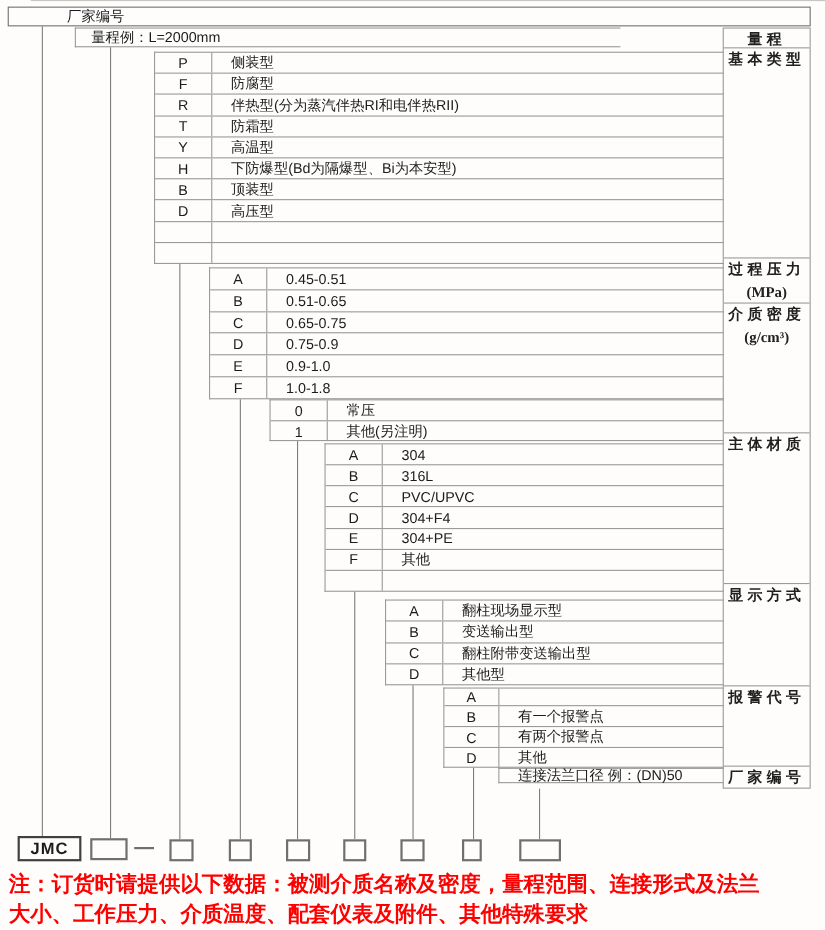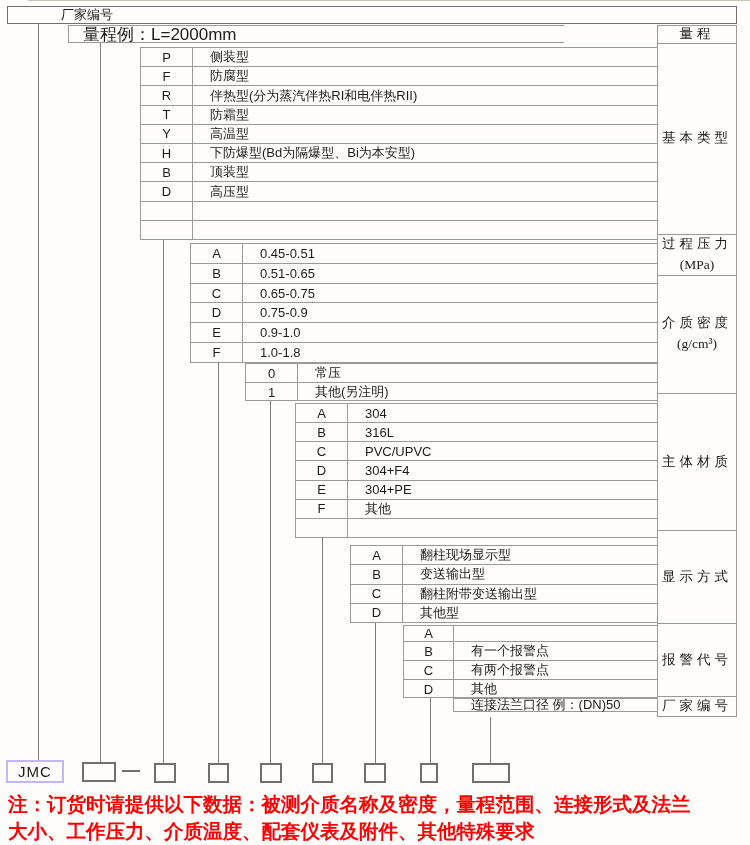--- a/index.html
+++ b/index.html
@@ -15,62 +15,62 @@
   .edge-line{position:absolute;background:#c9c6c2;height:1px;}
 
   
   .factory-box{position:absolute;left:7px;top:6px;width:730px;height:18px;
     border:1px solid var(--line-dark);display:flex;align-items:center;
     font-size:13px;padding-left:53px;background:transparent;}
 
   
   .range-row{position:absolute;left:68px;top:25px;width:496px;height:18px;
     border:1px solid var(--line);border-right:none;display:flex;align-items:center;
-    font-size:17px;padding-left:14px;}
+    font-size:13px;padding-left:14px;}
 
   
   .ctable{position:absolute;border:1px solid var(--line);border-right:none;
     display:flex;flex-direction:column;font-size:13px;}
   .trow{flex:1;display:flex;align-items:center;border-bottom:1px solid var(--line);}
   .trow:last-child{border-bottom:none;}
   .trow .code{width:52px;align-self:stretch;display:flex;align-items:center;
     justify-content:center;border-right:1px solid var(--line);}
   .trow .desc{flex:1;padding-left:17px;white-space:nowrap;}
   .alarm .trow .code{width:50px;}
 
   
   .flange-row{position:absolute;left:453px;top:698px;width:205px;height:14px;
     border:1px solid var(--line);border-right:none;display:flex;align-items:center;
     font-size:13px;padding-left:17px;white-space:nowrap;}
 
   
   .label-col{position:absolute;left:657px;top:25px;width:80px;height:692px;
     border:1px solid var(--line);display:flex;flex-direction:column;
     font-family:"Liberation Serif","DejaVu Serif",serif;font-size:13.5px;color:#202020;}
-  .lcell{display:flex;flex-direction:column;align-items:center;justify-content:center;
-    border-bottom:1px solid var(--line);letter-spacing:4px;line-height:1.55;}
+  .lcell{display:flex;flex-direction:column;align-items:center;justify-content:flex-start;
+    border-bottom:1px solid var(--line);letter-spacing:4px;line-height:1.55;font-weight:bold;}
   .lcell:last-child{border-bottom:none;}
   .lcell .sub{letter-spacing:0;}
   .lc-range{height:18px;}
   .lc-basic{height:197px;}
   .lc-density{height:122px;}
   .lc-pressure{height:41px;}
   .lc-material{height:142px;}
   .lc-display{height:96px;}
   .lc-alarm{height:75px;}
   .lc-flange{height:19px;}
 
   
   .vline{position:absolute;width:1px;background:#7d7d7d;}
 
   
   .fill-box{position:absolute;border:2px solid var(--line-dark);background:#fefdfc;}
-  .model-box{position:absolute;left:6px;top:760px;width:58px;height:23px;
-    border:2px solid #c4b5fd;display:flex;align-items:center;justify-content:center;
-    font-weight:normal;font-size:15px;letter-spacing:1px;}
+  .model-box{position:absolute;left:16px;top:760px;width:58px;height:23px;
+    border:2px solid #404040;display:flex;align-items:center;justify-content:center;
+    font-weight:bold;font-size:15px;letter-spacing:1px;}
   .dash{position:absolute;left:122px;top:770px;width:18px;height:2px;background:var(--line-dark);}
 
   
   .note{position:absolute;left:8px;top:791px;width:738px;
     color:#fe0000;font-weight:bold;font-size:19.5px;line-height:27px;white-space:nowrap;}
 </style>
 </head>
 <body>
 
 <div class="canvas">

